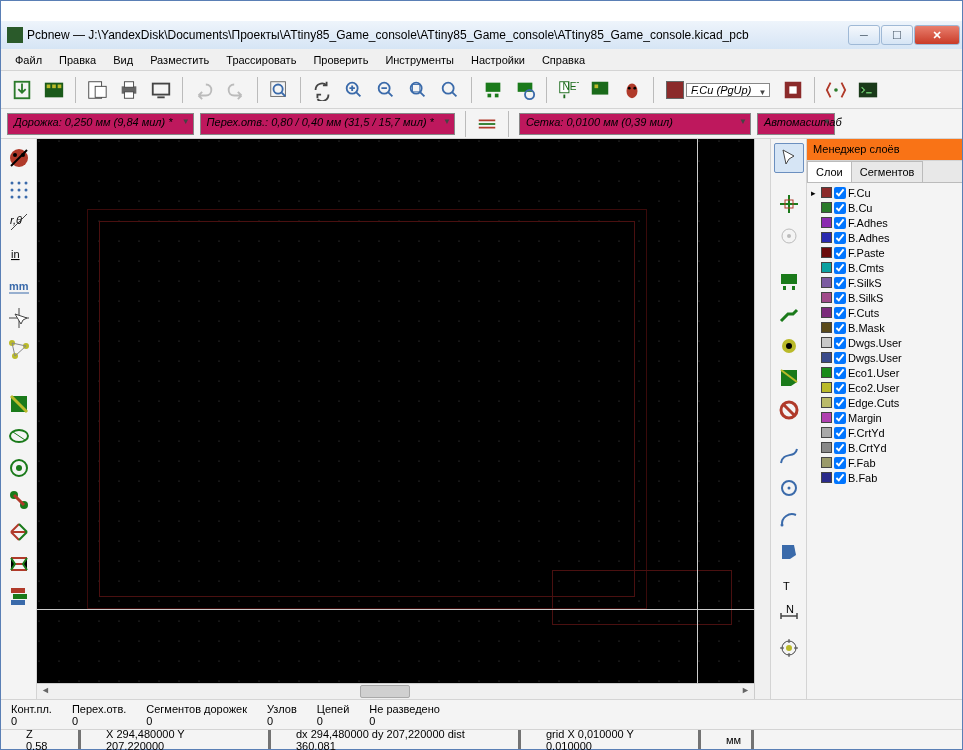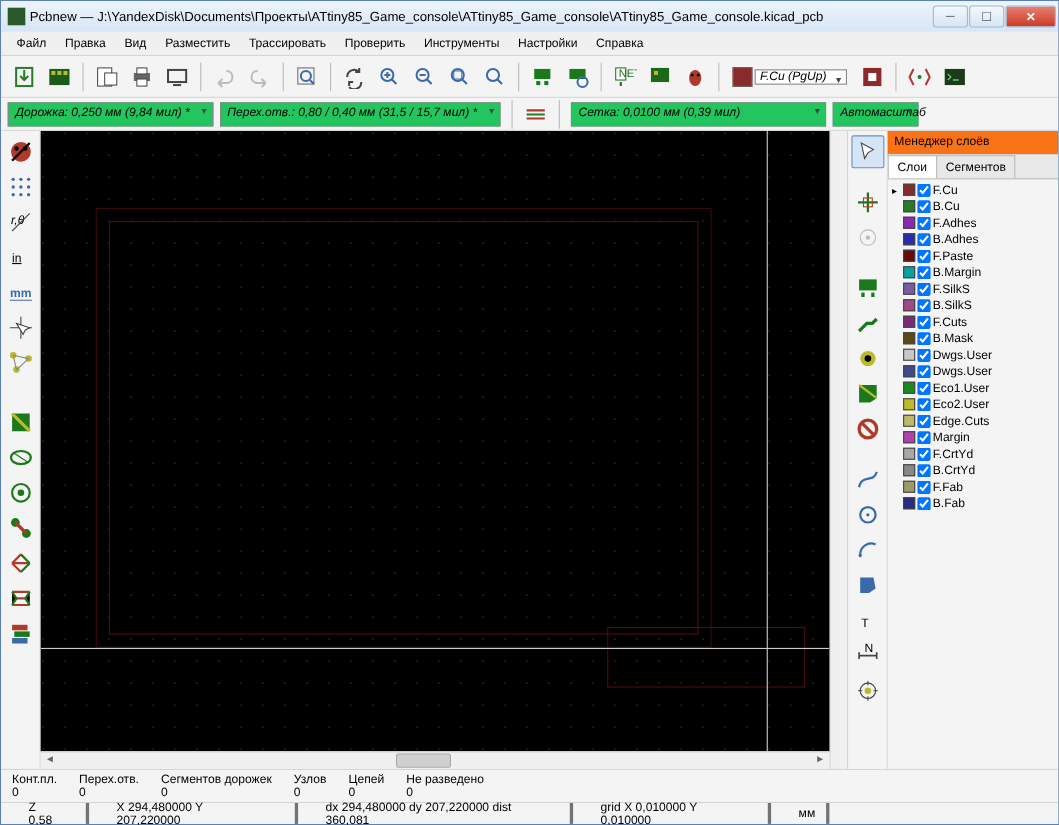--- a/index.html
+++ b/index.html
@@ -1,36 +1,36 @@
 <!DOCTYPE html>
 <html><head>
 <meta charset="utf-8">
 <style>
 * { margin:0; padding:0; box-sizing:border-box; font-family:Tahoma,Arial,sans-serif; font-size:11px; }
 body { background:#fff; width:963px; height:750px; overflow:hidden; position:relative; }
 .window { width:963px; height:750px; display:flex; flex-direction:column; border:1px solid #5a7fb5; }
-.titlebar { height:28px; background:linear-gradient(#eef4fb,#d6e5f5); display:flex; align-items:center; padding:0 2px; }
+.titlebar { height:28px; background:linear-gradient(#eef4fb,#d6e5f5); display:flex; align-items:center; padding:0 2px;margin-top:20px; }
 .titlebar .appicon { width:16px; height:16px; margin:0 4px; background:#2a5a2a; display:inline-block; }
 .titlebar .title { flex:1; color:#000; font-size:12px; white-space:nowrap; overflow:hidden; }
 .winbtns { display:flex; gap:1px; }
 .winbtn { width:32px; height:20px; background:linear-gradient(#f5f8fc,#d6e5f5); border:1px solid #9fb9d6; border-radius:3px; display:flex; align-items:center; justify-content:center; font-size:11px; color:#4a5a6a; }
 .winbtn.close { background:linear-gradient(#e97f6e,#c93b28); color:#fff; font-weight:bold; width:46px; }
 .menubar { height:22px; background:#f0f0f0; border-bottom:1px solid #d4d4d4; display:flex; align-items:center; padding:0 6px; gap:1px; }
 .menuitem { padding:2px 8px; color:#000; }
 .toolbar1 { height:38px; background:#f4f4f4; border-bottom:1px solid #d4d4d4; display:flex; align-items:center; padding:0 6px; gap:2px; }
 .tbtn { width:30px; height:30px; border:1px solid transparent; display:flex; align-items:center; justify-content:center; border-radius:2px; }
 .tsep { width:1px; height:26px; background:#bbb; margin:0 4px; }
 .ticon { width:22px; height:22px; display:inline-block; }
 .layerdd { display:flex; align-items:center; margin-left:6px; }
 .layerdd .sw { width:18px; height:18px; background:#8b2a2a; border:1px solid #666; margin-right:2px; }
 .layerdd select,.layerdd .sel { height:22px; border:1px solid #888; background:#fff; padding:0 18px 0 4px; appearance:none; position:relative; }
 .ddwrap { position:relative; display:inline-block;font-style:italic; }
 .ddwrap::after { content:"▼"; position:absolute; right:4px; top:4px; font-size:8px; color:#444; pointer-events:none; }
 .toolbar2 { height:30px; background:#f4f4f4; border-bottom:1px solid #d4d4d4; display:flex; align-items:center; padding:0 6px; gap:6px; }
-.toolbar2 .ddwrap .sel { height:22px; border:1px solid #888; background:#22c55e; padding:2px 20px 2px 6px; display:inline-block; }
+.toolbar2 .ddwrap .sel { height:22px; border:1px solid #888; background:#be185d; padding:2px 20px 2px 6px; display:inline-block; }
 .ticon2 { width:22px; height:22px; display:inline-block; }
 .mainrow { flex:1; display:flex; background:#f4f4f4; overflow:hidden; }
 .lefttools { width:36px; background:#f4f4f4; border-right:1px solid #d4d4d4; display:flex; flex-direction:column; align-items:center; padding-top:4px; gap:2px; }
 .ltbtn { width:30px; height:30px; display:flex; align-items:center; justify-content:center; border:1px solid transparent; border-radius:2px; }
 .canvasarea { flex:1; display:flex; flex-direction:column; }
 .canvas { flex:1; background:#000; position:relative; overflow:hidden; }
 .gridcanvas { position:absolute; inset:0; }
 .board-outline { position:absolute; left:50px; top:70px; width:560px; height:400px; border:1px solid #3a0a0a; }
 .board-inner { position:absolute; left:62px; top:82px; width:536px; height:376px; border:1px solid #4a1010; }
 .titleblock { position:absolute; right:22px; bottom:58px; width:180px; height:55px; border:1px solid #4a1010; }
@@ -503,21 +503,21 @@
           <div class="layerrow">
             <span class="arrow"></span>
             <span class="sw" style="background:#6a0a0a"></span>
             <input type="checkbox" class="cb" checked="" style="">
             <span class="lbl">F.Paste</span>
           </div>
           <div class="layerrow">
             <span class="arrow"></span>
             <span class="sw" style="background:#0aa0a0"></span>
             <input type="checkbox" class="cb" checked="" style="">
-            <span class="lbl">B.Margin</span>
+            <span class="lbl">B.Cmts</span>
           </div>
           <div class="layerrow">
             <span class="arrow"></span>
             <span class="sw" style="background:#7a5aa0"></span>
             <input type="checkbox" class="cb" checked="" style="">
             <span class="lbl">F.SilkS</span>
           </div>
           <div class="layerrow">
             <span class="arrow"></span>
             <span class="sw" style="background:#a04a8a"></span>

